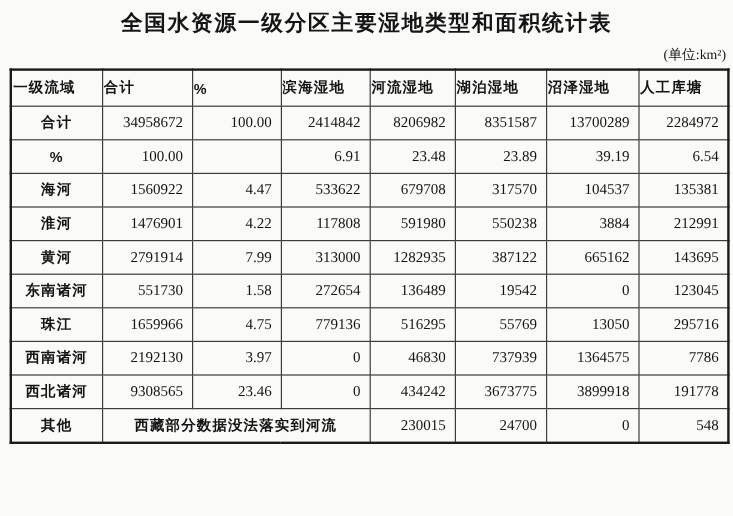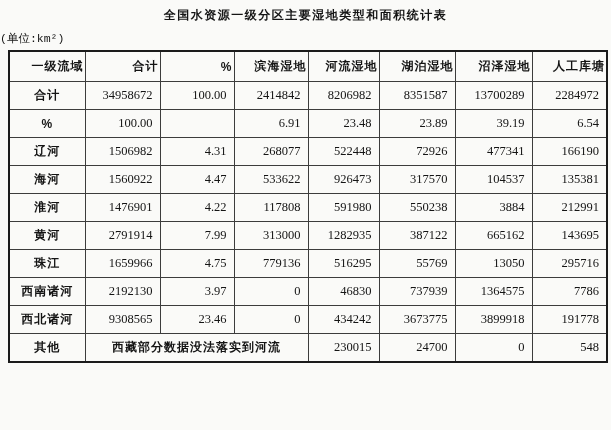--- a/index.html
+++ b/index.html
@@ -3,40 +3,40 @@
 <meta charset="utf-8">
 <style>
   html,body{margin:0;padding:0;}
   body{
     width:611px;height:430px;overflow:hidden;
     background:#fafaf8;color:#141414;
     font-family:"Liberation Sans",sans-serif;
   }
   .page{position:relative;width:611px;height:430px;}
   .doc-title{
-    text-align:center;font-weight:bold;font-size:12px;
+    text-align:center;font-weight:bold;font-size:18px;
     padding-top:7px;letter-spacing:1.5px;
   }
   .unit-line{
-    text-align:left;font-size:11.5px;
-    padding:7px 16px 4px 0;
-    font-family:Liberation Mono, monospace;
+    text-align:right;font-size:11.5px;
+    padding:7px 6px 4px 0;
+    font-family:Liberation Serif, serif;
   }
   table.stat{
     border-collapse:collapse;table-layout:fixed;
     margin-left:8px;width:598px;
     border:2px solid #1b1b1b;
   }
   .stat th,.stat td{
     border:1px solid #3c3c3c;
     overflow:hidden;white-space:nowrap;
   }
   .stat th{
     font-size:12px;font-weight:bold;height:27px;
-    text-align:right;letter-spacing:1px;
+    text-align:left;letter-spacing:1px;
   }
   .stat td{height:25px;font-size:12px;}
   .stat td.lbl{
     text-align:center;font-weight:bold;letter-spacing:1px;
   }
   .stat td.num{
     text-align:right;padding-right:7px;
     font-family:"Liberation Serif",serif;font-size:12.5px;
   }
   .stat td.note{
@@ -89,35 +89,25 @@
         <td class="lbl">%</td>
         <td class="num">100.00</td>
         <td class="num"></td>
         <td class="num">6.91</td>
         <td class="num">23.48</td>
         <td class="num">23.89</td>
         <td class="num">39.19</td>
         <td class="num">6.54</td>
       </tr>
       <tr>
-        <td class="lbl">辽河</td>
-        <td class="num">1506982</td>
-        <td class="num">4.31</td>
-        <td class="num">268077</td>
-        <td class="num">522448</td>
-        <td class="num">72926</td>
-        <td class="num">477341</td>
-        <td class="num">166190</td>
-      </tr>
-      <tr>
         <td class="lbl">海河</td>
         <td class="num">1560922</td>
         <td class="num">4.47</td>
         <td class="num">533622</td>
-        <td class="num">926473</td>
+        <td class="num">679708</td>
         <td class="num">317570</td>
         <td class="num">104537</td>
         <td class="num">135381</td>
       </tr>
       <tr>
         <td class="lbl">淮河</td>
         <td class="num">1476901</td>
         <td class="num">4.22</td>
         <td class="num">117808</td>
         <td class="num">591980</td>
@@ -127,20 +117,30 @@
       </tr>
       <tr>
         <td class="lbl">黄河</td>
         <td class="num">2791914</td>
         <td class="num">7.99</td>
         <td class="num">313000</td>
         <td class="num">1282935</td>
         <td class="num">387122</td>
         <td class="num">665162</td>
         <td class="num">143695</td>
+      </tr>
+      <tr>
+        <td class="lbl">东南诸河</td>
+        <td class="num">551730</td>
+        <td class="num">1.58</td>
+        <td class="num">272654</td>
+        <td class="num">136489</td>
+        <td class="num">19542</td>
+        <td class="num">0</td>
+        <td class="num">123045</td>
       </tr>
       <tr>
         <td class="lbl">珠江</td>
         <td class="num">1659966</td>
         <td class="num">4.75</td>
         <td class="num">779136</td>
         <td class="num">516295</td>
         <td class="num">55769</td>
         <td class="num">13050</td>
         <td class="num">295716</td>

